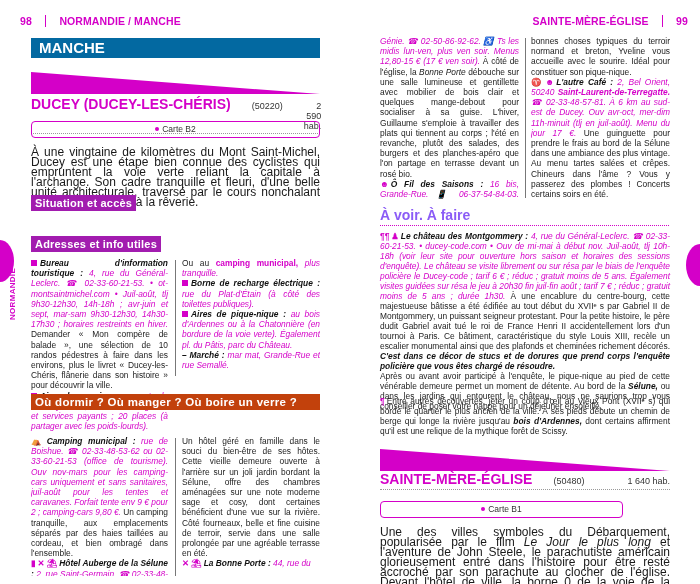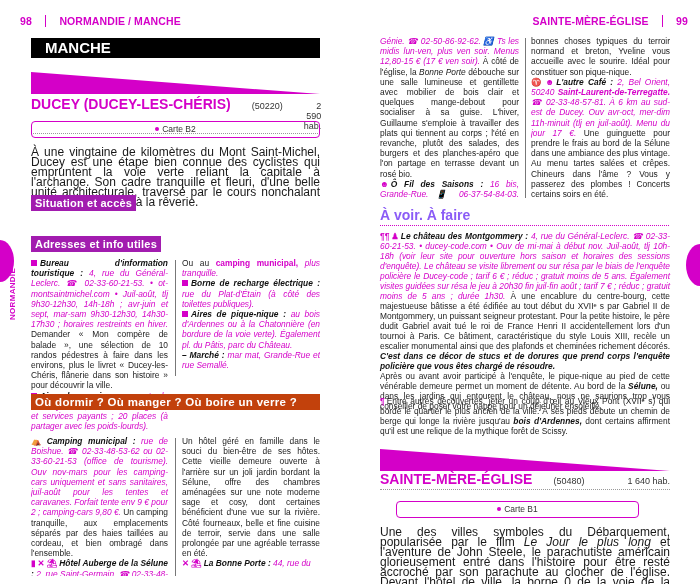--- a/index.html
+++ b/index.html
@@ -8,21 +8,21 @@
     .page { position: absolute; top: 0; height: 584px; }
     .page-left { left: 0; width: 350px; }
     .page-right { left: 350px; width: 350px; }
 
     .running-head { position: absolute; top: 15px; font-size: 10.5px; font-weight: bold; color: #d400c8; letter-spacing: 0.1px; }
     .running-head .sep { display: inline-block; width: 1.5px; height: 12px; background: #d400c8; vertical-align: -2px; margin: 0 13px; }
     .rh-left { left: 20px; }
     .rh-right { right: 12px; }
     .rh-right .num { margin-left: 0; }
 
-    .manche-band { position: absolute; left: 31px; top: 38px; width: 289px; height: 20px; background: #000000; color: #fff; font-weight: bold; font-size: 15px; padding-left: 14px; line-height: 20px; }
+    .manche-band { position: absolute; left: 31px; top: 38px; width: 289px; height: 20px; background: #0369a1; color: #fff; font-weight: bold; font-size: 15px; padding-left: 8px; line-height: 20px; }
 
     .wedge { position: absolute; height: 22px; }
     .wedge svg { display: block; }
 
     .town-row { position: absolute; display: flex; align-items: baseline; border-bottom: 1.5px dotted #999; padding-bottom: 2px; gap: 21px; }
     .town-name { color: #d400c8; font-weight: bold; font-size: 14px; flex: 1; white-space: nowrap; }
     .town-code { font-size: 9px; color: #333; width: 62px; }
     .town-pop { font-size: 9px; color: #333; text-align: right; width: 64px; }
 
     .carte-box { position: absolute; height: 17px; border: 1.5px solid #d400c8; border-radius: 4px; font-size: 8.5px; text-align: center; line-height: 14px; color: #333; }
@@ -171,21 +171,21 @@
         <polygon points="0,0 290,0 0,22" fill="#d400c8" transform="scale(1,-1) translate(0,-22)"></polygon>
       </svg>
   </div>
 
   <div class="town-row" style="left:30px; top:471px; width:290px;">
     <span class="town-name">SAINTE-MÈRE-ÉGLISE</span>
     <span class="town-code">(50480)</span>
     <span class="town-pop">1 640 hab.</span>
   </div>
 
-  <div class="carte-box" style="left:46px; top:501px; width:243px;">
+  <div class="carte-box" style="left:30px; top:501px; width:243px;">
     <span class="dot"></span><span>Carte B1</span>
   </div>
 
   <div class="intro" style="left:30px; top:527px; width:290px;">
     <span>Une des villes symboles du Débarquement, popularisée par le film</span>
     <i>Le Jour le plus long</i>
     <span>et l'aventure de John Steele, le parachutiste américain glorieusement entré dans l'histoire pour être resté accroché par son parachute au clocher de l'église. Devant l'hôtel de ville, la borne 0 de la voie de la Liberté.</span>
   </div>
 
   <div class="side-tab side-tab-right"></div>

